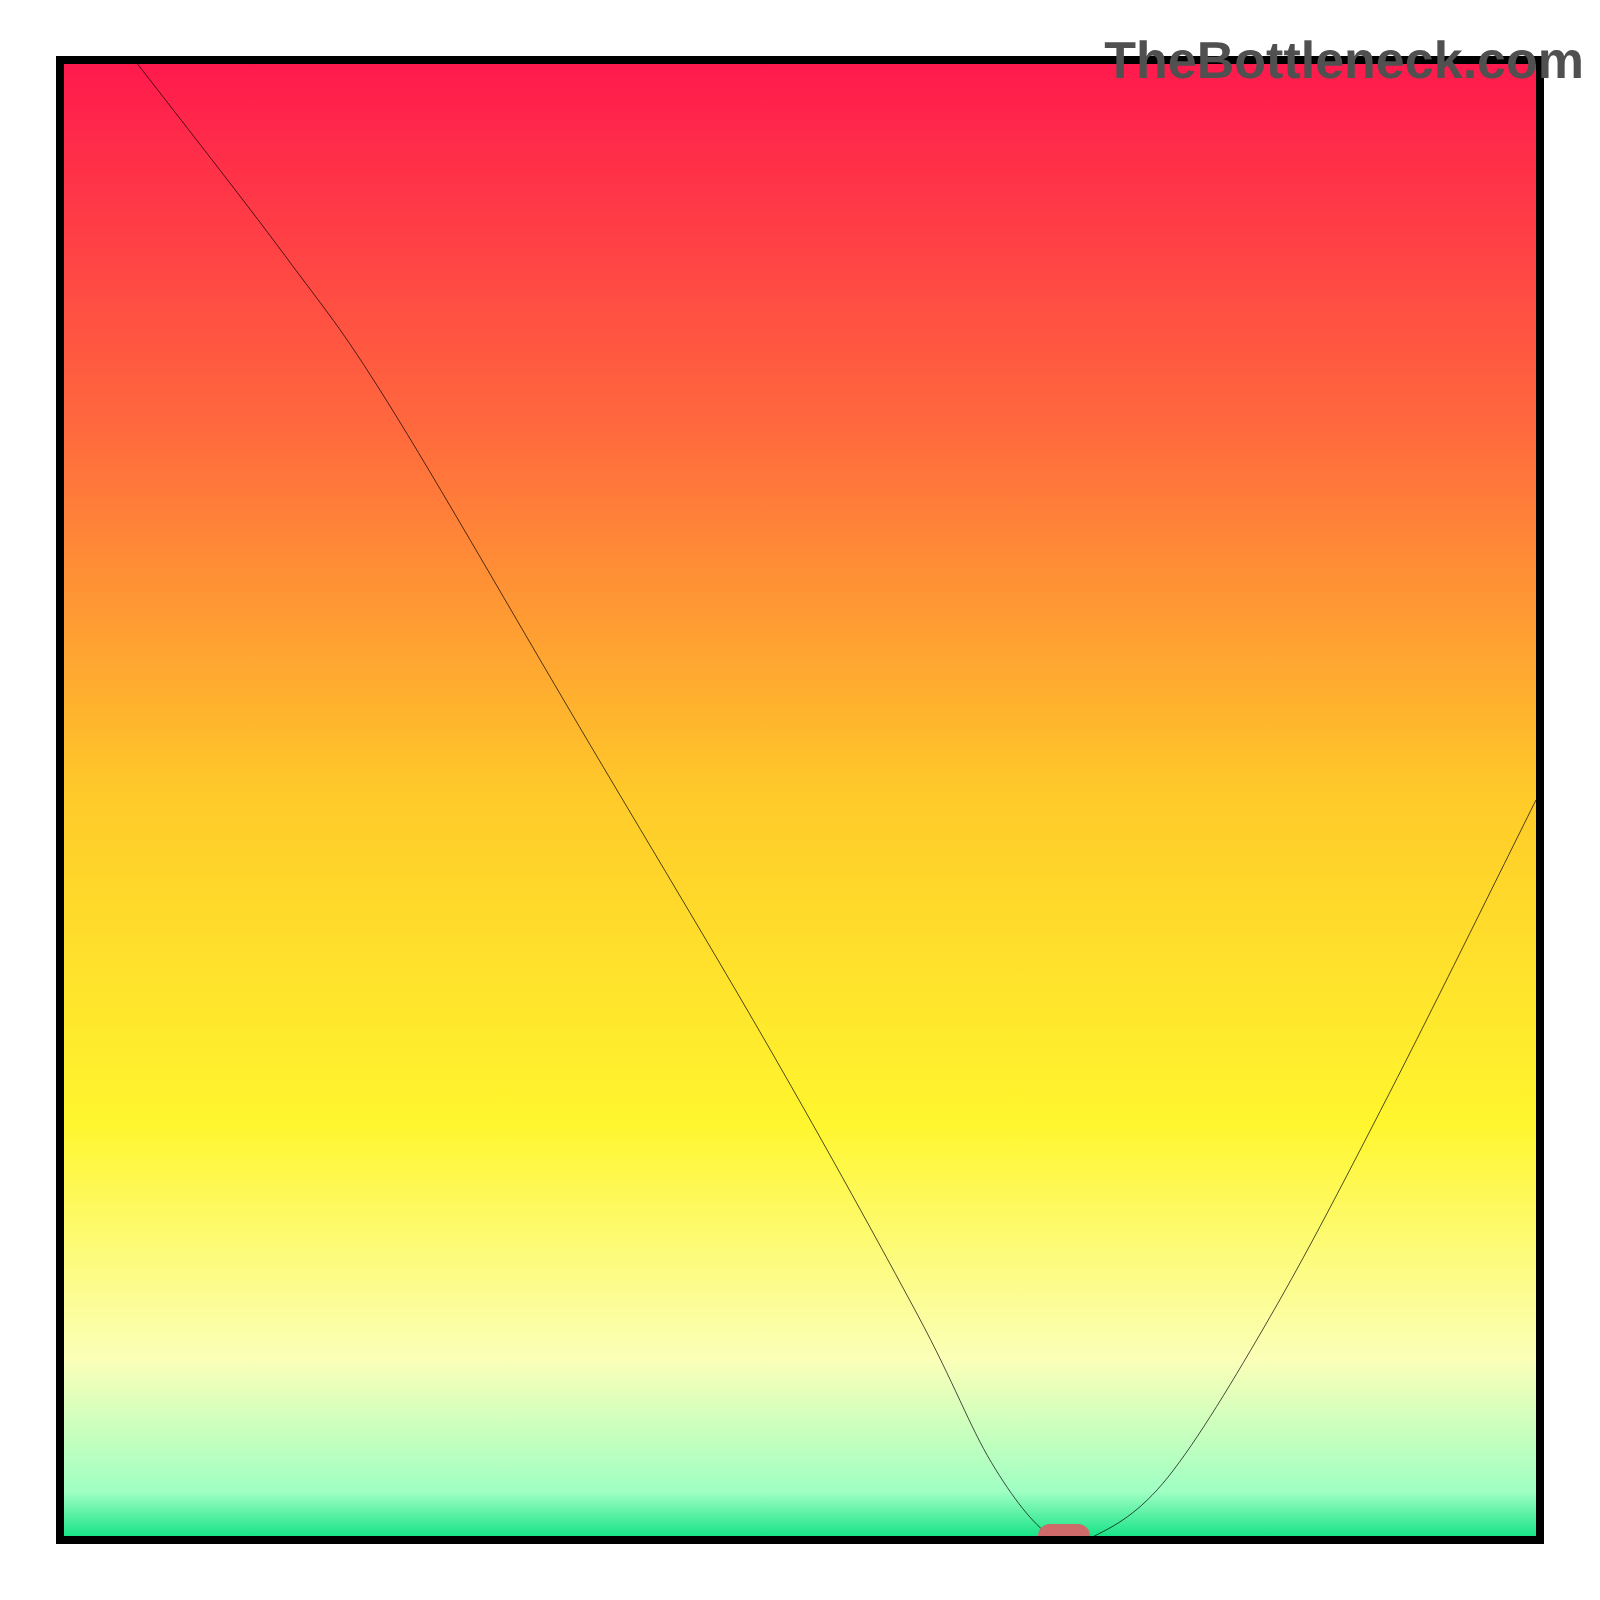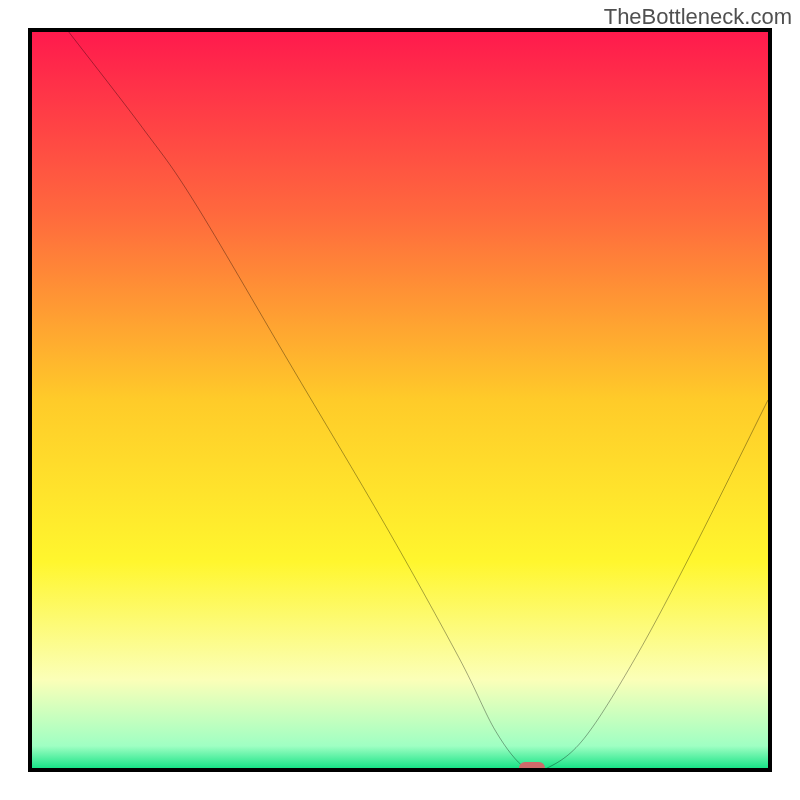--- a/index.html
+++ b/index.html
@@ -10,25 +10,25 @@
     background: #ffffff;
     font-family: Arial, Helvetica, sans-serif;
   }
   .container {
     position: relative;
     width: 800px;
     height: 800px;
   }
   .watermark {
     position: absolute;
-    top: 4px;
+    top: 15px;
     right: 8px;
     color: #505050;
-    font-size: 22px;
-    font-weight: 400;
+    font-size: 26px;
+    font-weight: 700;
     z-index: 10;
   }
   .plot-area {
     position: absolute;
     left: 28px;
     top: 28px;
     width: 744px;
     height: 744px;
     border: 4px solid #000;
     box-sizing: border-box;

